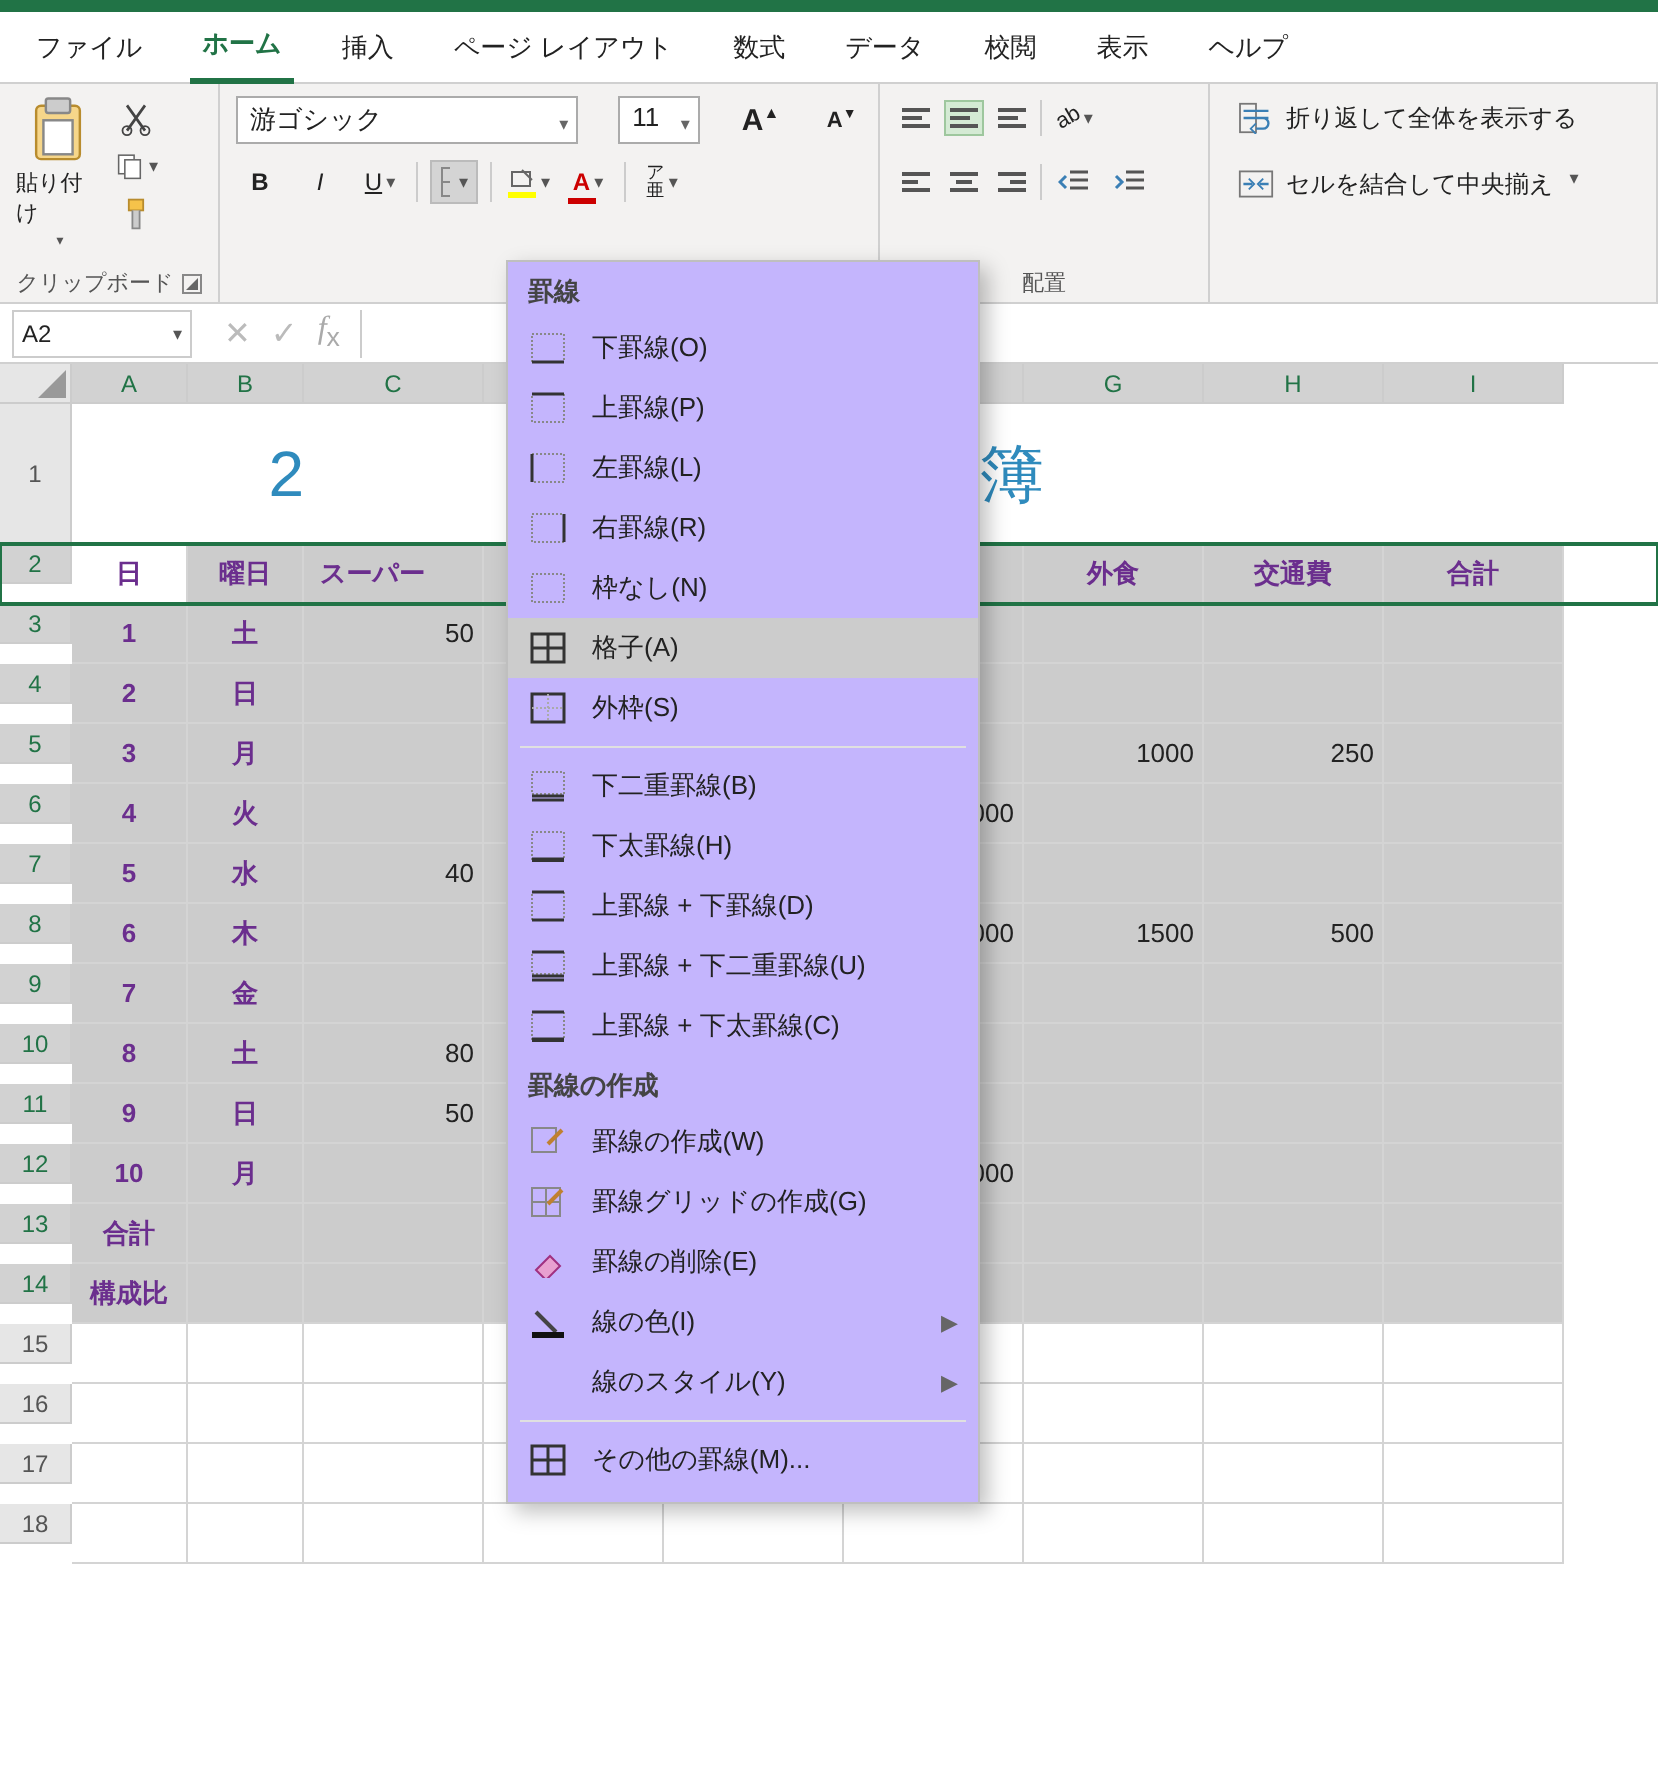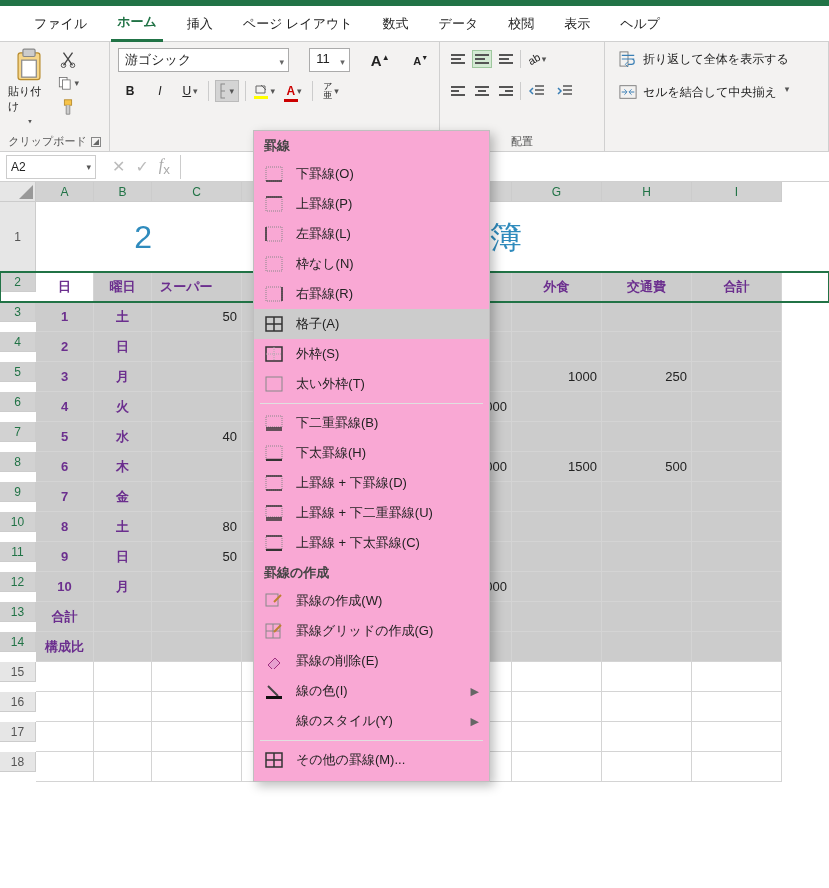--- a/index.html
+++ b/index.html
@@ -1,18 +1,18 @@
 <!DOCTYPE html>
 <html><head>
 <meta charset="utf-8">
 <style>
   * { box-sizing: border-box; margin: 0; padding: 0; }
   body { font-family: "Yu Gothic", "Meiryo", sans-serif; font-size: 12px; background: #fff; width: 829px; height: 888px; overflow: hidden; position: relative; color: #222; }
   .titlebar { background: #217346; height: 6px; }
-  .tabs { display: flex; align-items: center; height: 36px; border-bottom: 1px solid #d0d0d0; padding-left: 28px; gap: 18px; }
+  .tabs { display: flex; align-items: center; height: 36px; border-bottom: 1px solid #d0d0d0; padding-left: 12px; gap: 18px; }
   .tab { padding: 8px 6px; font-size: 13px; cursor: pointer; }
   .tab.active { color: #217346; font-weight: bold; border-bottom: 3px solid #217346; }
   .ribbon { display: flex; height: 110px; border-bottom: 1px solid #d0d0d0; background: #f3f2f1; }
   .group { border-right: 1px solid #d0d0d0; padding: 6px 8px 2px 8px; display: flex; flex-direction: column; justify-content: space-between; }
   .group-body { display: flex; gap: 6px; align-items: flex-start; }
   .group-label { text-align: center; font-size: 11px; color: #555; padding-top: 2px; display: flex; justify-content: center; align-items: center; gap: 4px; }
   .dialog-launcher { width: 10px; height: 10px; border: 1px solid #888; position: relative; display: inline-block; }
   .dialog-launcher::after { content: ""; position: absolute; right: 1px; bottom: 1px; border: 3px solid transparent; border-right-color: #666; border-bottom-color: #666; }
   .vstack { display: flex; flex-direction: column; gap: 2px; }
   .hstack { display: flex; gap: 20px; align-items: center; }
@@ -39,21 +39,21 @@
   .corner::after { content: ""; position: absolute; right: 2px; bottom: 2px; width: 0; height: 0; border: 7px solid transparent; border-bottom-color: #999; border-right-color: #999; }
   .cell { border-right: 1px solid #d4d4d4; border-bottom: 1px solid #d4d4d4; height: 30px; line-height: 30px; padding: 0 4px; font-size: 13px; background: #fff; overflow: hidden; white-space: nowrap; }
   .row1 .cell { height: 70px; line-height: 70px; }
   .title-cell { font-size: 32px; color: #2f8bbd; border-right: none; }
   .hdr-cell { background: #ccc; color: #6b2e8e; font-weight: bold; text-align: center; }
   .data-cell { background: #ccc; text-align: right; color: #222; }
   .data-cell.left { text-align: center; color: #6b2e8e; font-weight: bold; }
   .sel-outline { outline: 2px solid #217346; }
   .selcell { background: #fff !important; }
   
-  .menu { position: absolute; left: 253px; top: 130px; width: 237px; background: #f9a8d4; border: 1px solid #bfbfbf; box-shadow: 4px 4px 10px rgba(0,0,0,0.25); font-size: 13px; z-index: 100; padding-bottom: 6px; }
+  .menu { position: absolute; left: 253px; top: 130px; width: 237px; background: #c4b5fd; border: 1px solid #bfbfbf; box-shadow: 4px 4px 10px rgba(0,0,0,0.25); font-size: 13px; z-index: 100; padding-bottom: 6px; }
   .menu-section { padding: 6px 10px 4px 10px; font-weight: bold; color: #444; }
   .menu-item { display: flex; align-items: center; gap: 12px; padding: 6px 12px 6px 10px; cursor: pointer; position: relative; }
   .menu-item.hover { background: #ccc; }
   .menu-item .mi-icon { width: 20px; height: 18px; flex-shrink: 0; display: inline-flex; align-items: center; justify-content: center; }
   .menu-item .sub-caret { position: absolute; right: 10px; color: #666; font-size: 11px; }
   .menu-sep { height: 1px; background: #e0e0e0; margin: 4px 6px; }
   
   .bicon rect { fill: none; stroke: #888; stroke-width: 1; }
   .bicon .on { stroke: #333; stroke-width: 1.5; }
   .ribbon-label-btn { display:flex; align-items:flex-start; gap:6px; padding:3px 6px; cursor:pointer; }
@@ -535,60 +535,52 @@
           <rect x="1" y="1" width="16" height="14" stroke-dasharray="1 1"></rect>
           <line x1="1" y1="1" x2="1" y2="15" class="on"></line>
         </svg>
       </span>
       <span>左罫線(L)</span>
     </div>
   <div class="menu-item">
       <span class="mi-icon">
         <svg width="18" height="16" class="bicon">
           <rect x="1" y="1" width="16" height="14" stroke-dasharray="1 1"></rect>
+          <line x1="17" y1="1" x2="17" y2="15" class="on"></line>
+        </svg>
+      </span>
+      <span>右罫線(R)</span>
+    </div>
+  <div class="menu-item">
+      <span class="mi-icon">
+        <svg width="18" height="16" class="bicon">
+          <rect x="1" y="1" width="16" height="14" stroke-dasharray="1 1"></rect>
         </svg>
       </span>
       <span>枠なし(N)</span>
-    </div>
-  <div class="menu-item">
-      <span class="mi-icon">
-        <svg width="18" height="16" class="bicon">
-          <rect x="1" y="1" width="16" height="14" stroke-dasharray="1 1"></rect>
-          <line x1="17" y1="1" x2="17" y2="15" class="on"></line>
-        </svg>
-      </span>
-      <span>右罫線(R)</span>
     </div>
   <div class="menu-item hover">
       <span class="mi-icon">
         <svg width="18" height="16" class="bicon">
           <rect x="1" y="1" width="16" height="14" class="on"></rect>
           <line x1="9" y1="1" x2="9" y2="15" class="on"></line>
           <line x1="1" y1="8" x2="17" y2="8" class="on"></line>
         </svg>
       </span>
       <span>格子(A)</span>
     </div>
   <div class="menu-item">
       <span class="mi-icon">
         <svg width="18" height="16" class="bicon">
           <rect x="1" y="1" width="16" height="14" class="on"></rect>
           <line x1="9" y1="1" x2="9" y2="15" stroke-dasharray="1 1" stroke="#aaa"></line>
           <line x1="1" y1="8" x2="17" y2="8" stroke-dasharray="1 1" stroke="#aaa"></line>
         </svg>
       </span>
       <span>外枠(S)</span>
-    </div>
-  <div class="menu-item">
-      <span class="mi-icon">
-        <svg width="18" height="16" class="bicon">
-          <rect x="1" y="1" width="16" height="14" stroke="#333" stroke-width="2.2"></rect>
-        </svg>
-      </span>
-      <span>太い外枠(T)</span>
     </div>
   <div class="menu-sep"></div>
   <div class="menu-item">
       <span class="mi-icon">
         <svg width="18" height="16" class="bicon">
           <rect x="1" y="1" width="16" height="11" stroke-dasharray="1 1"></rect>
           <line x1="1" y1="13" x2="17" y2="13" class="on"></line>
           <line x1="1" y1="15" x2="17" y2="15" class="on"></line>
         </svg>
       </span>

